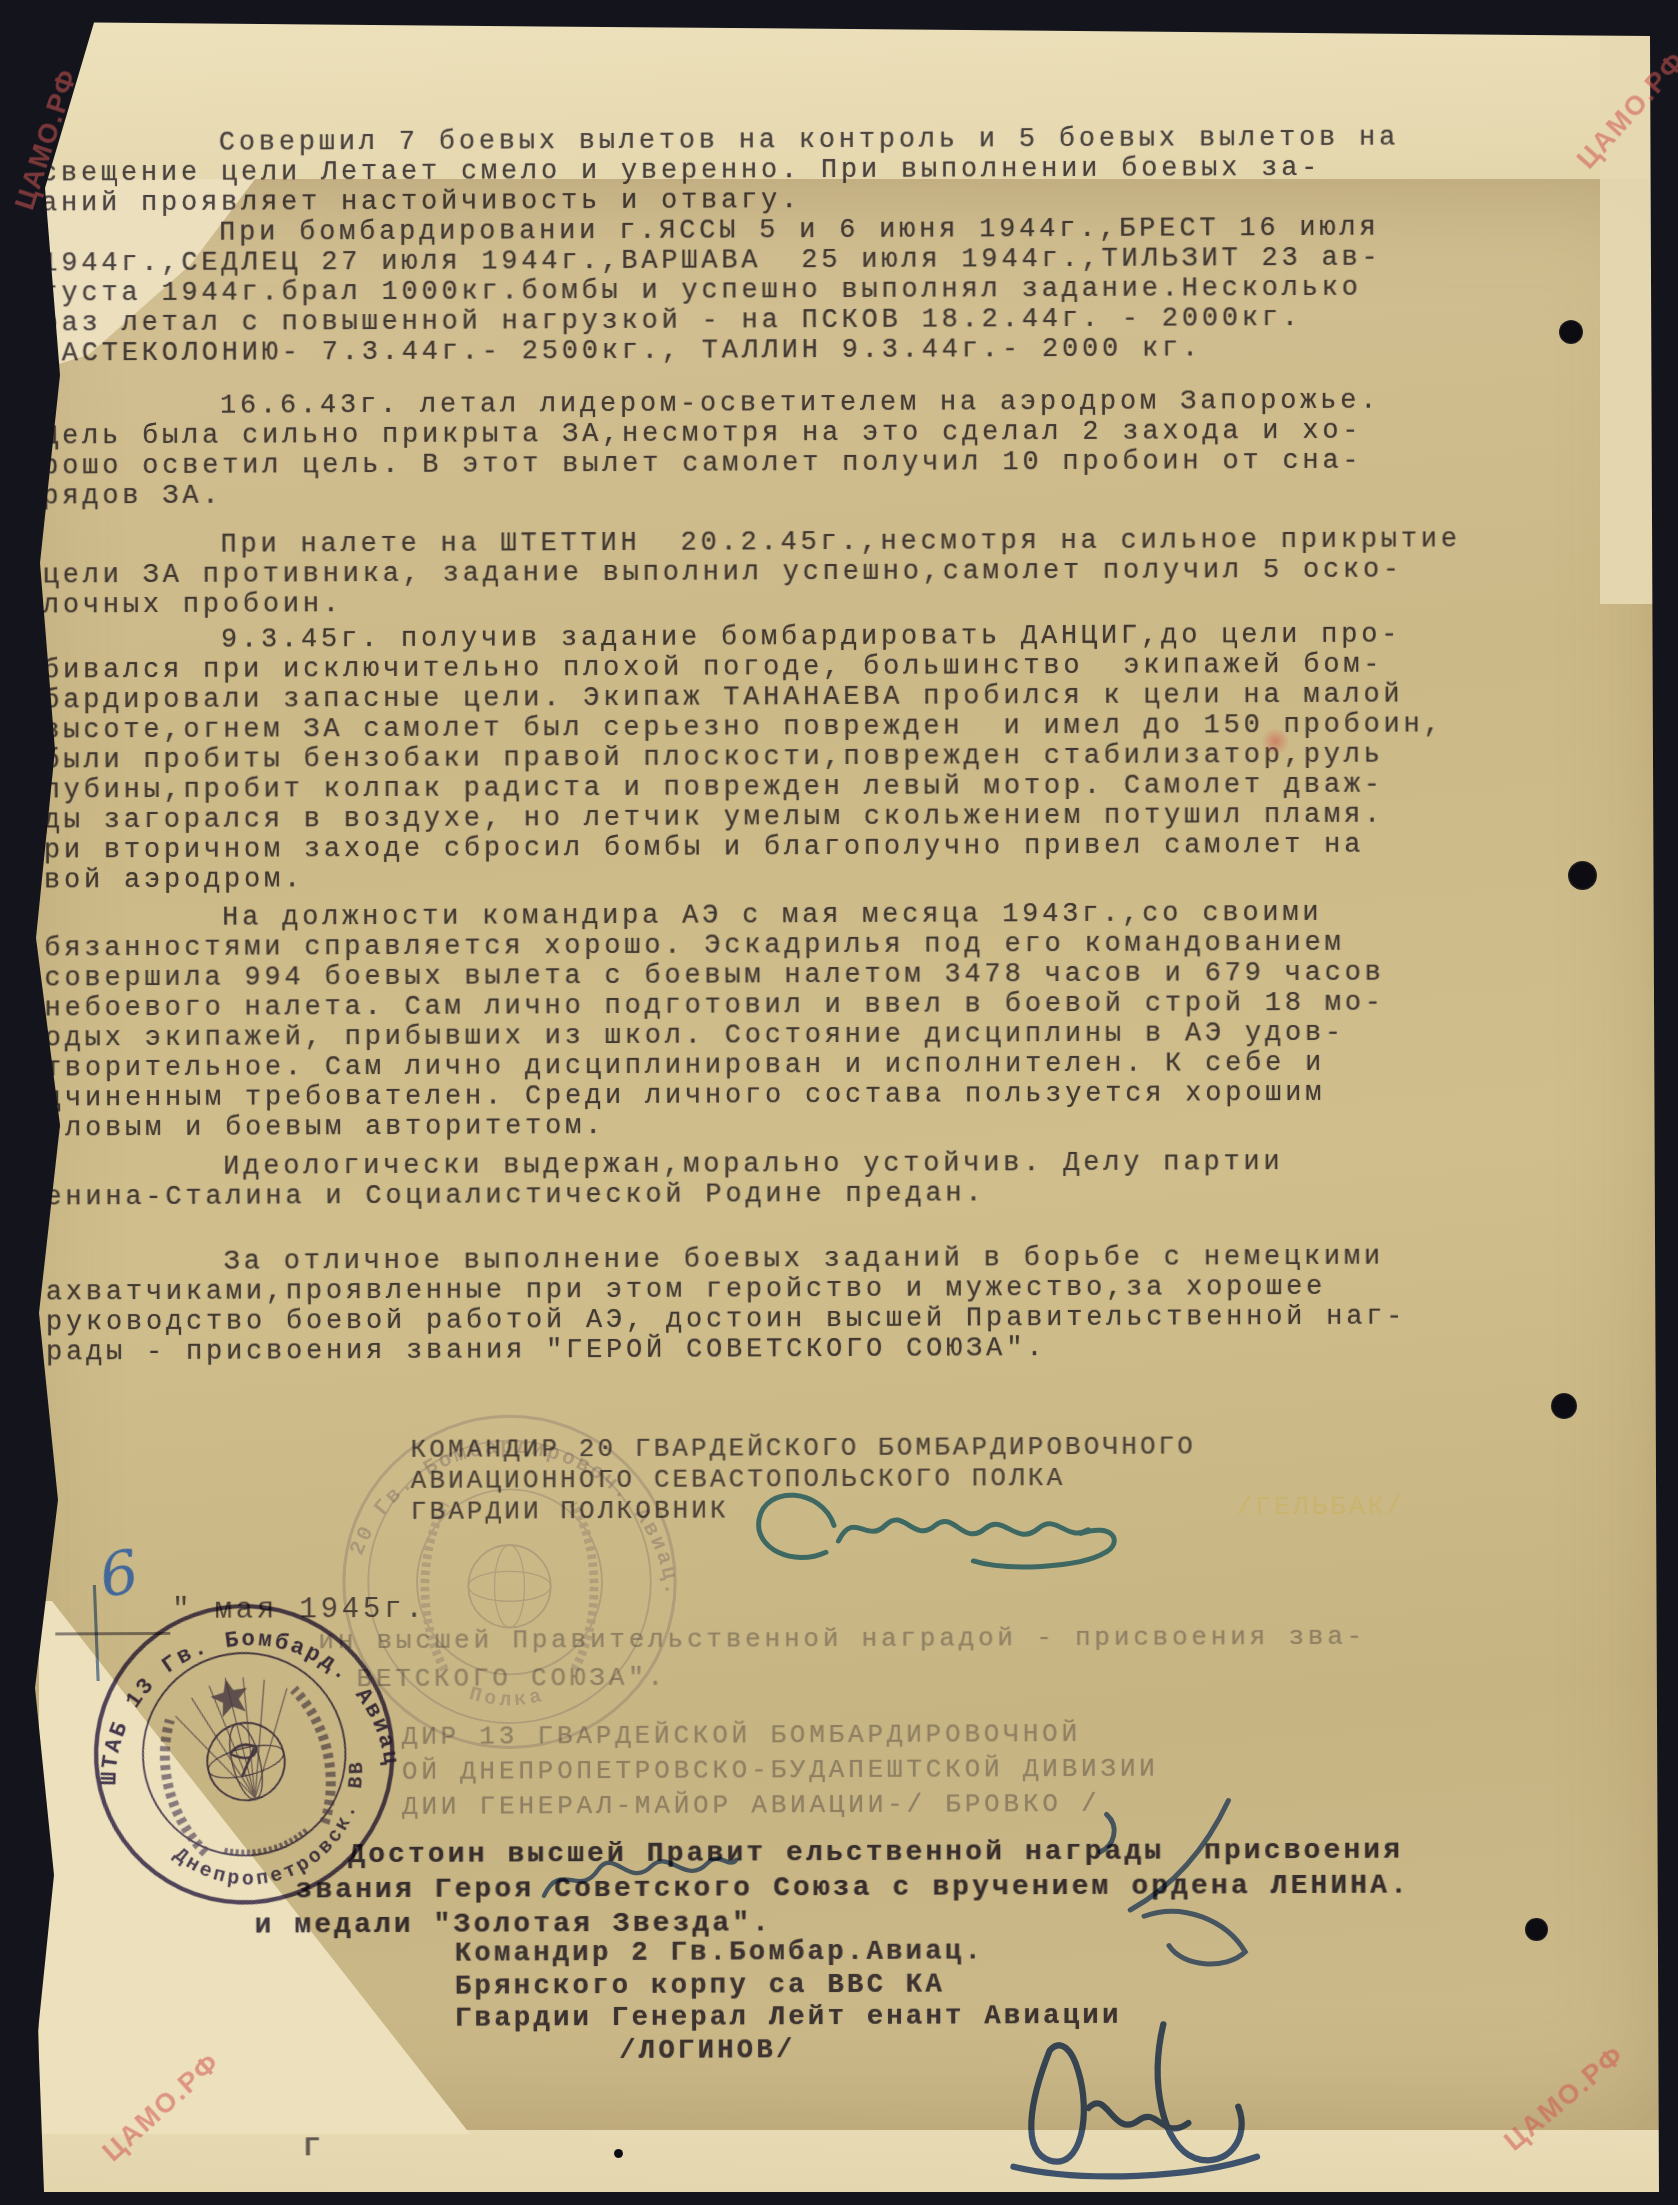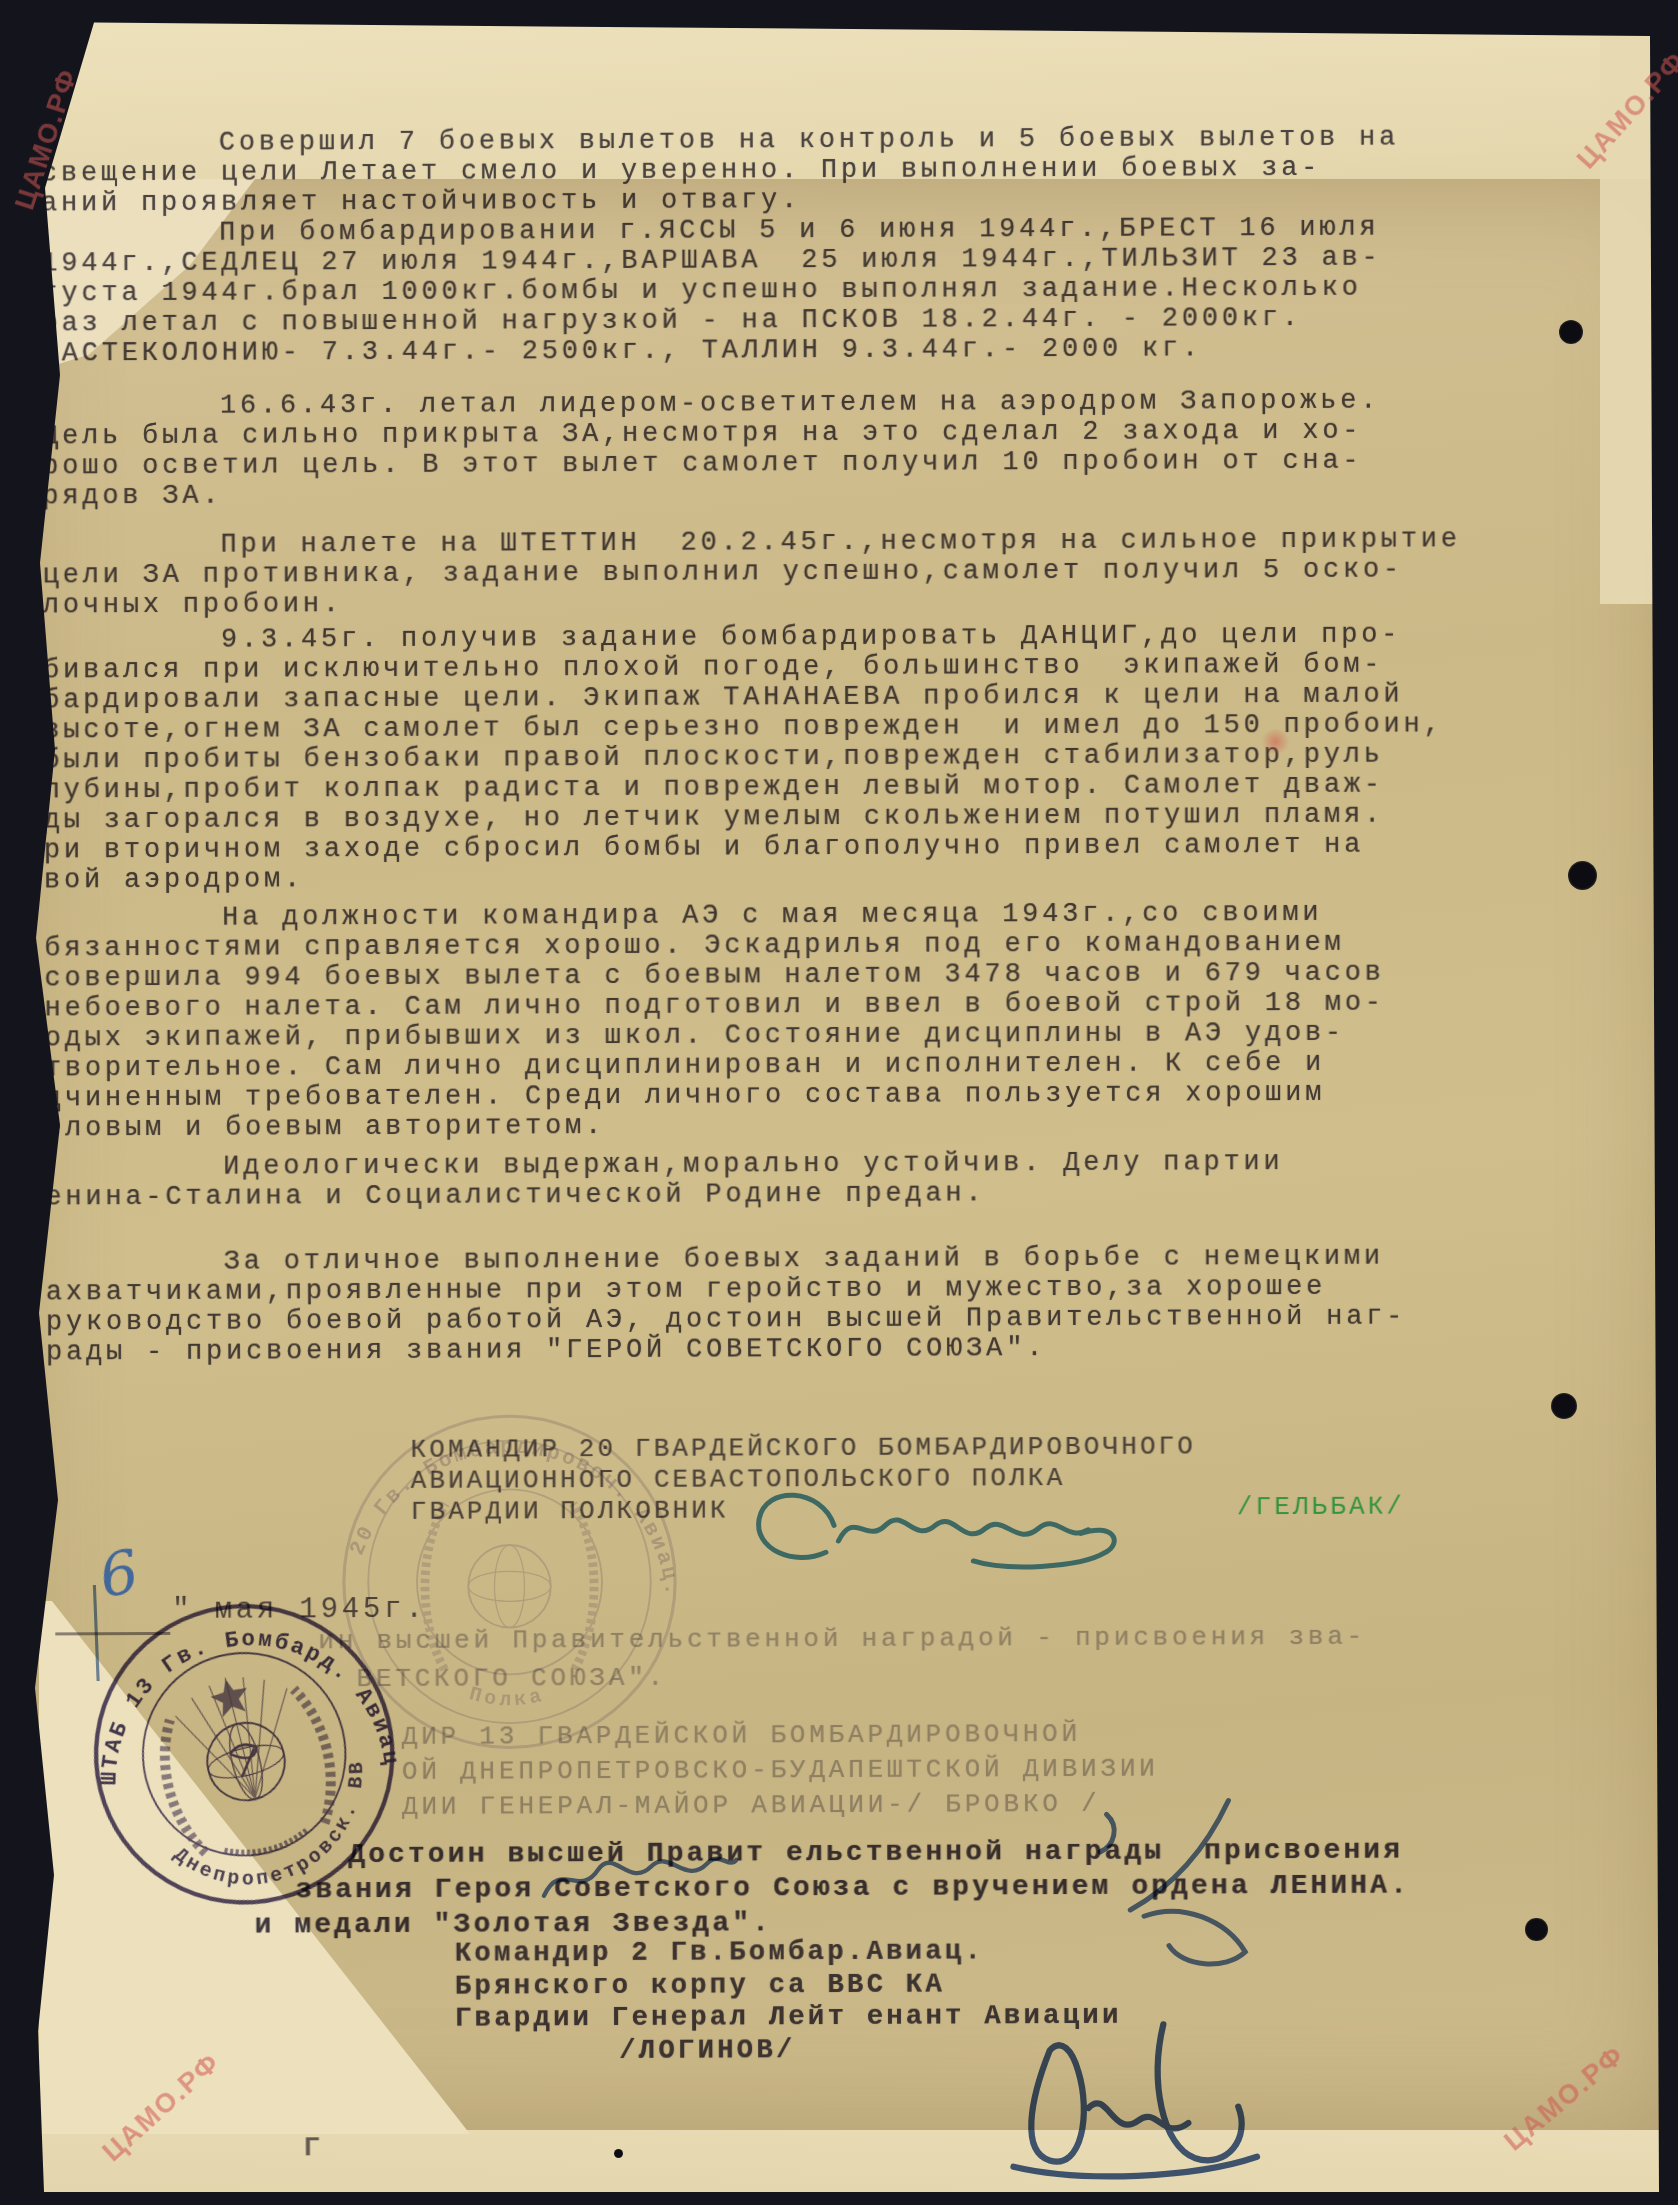--- a/index.html
+++ b/index.html
@@ -24,21 +24,21 @@
   
   .typed-layer{position:absolute;left:0;top:0;width:100%;height:100%;transform:rotate(-.25deg);
     mix-blend-mode:multiply;z-index:3;}
   .para{position:absolute;left:45px;width:1425px;font-size:27px;line-height:30px;letter-spacing:3.8px;
     color:#3e3947;opacity:.9;text-shadow:0 0 0.9px rgba(58,53,68,.6);}
   .para .line{white-space:pre;}
   .indent .line:first-child{text-indent:178px;}
   .cmd-block{position:absolute;left:409px;top:1433px;font-size:26px;line-height:31px;letter-spacing:3.1px;
     color:#3e3947;opacity:.82;text-shadow:0 0 0.9px rgba(58,53,68,.55);}
   .cmd-block .line{white-space:pre;}
-  .surname{position:absolute;left:1235px;top:1494px;font-size:26px;letter-spacing:3.1px;color:#22c55e;opacity:.85;white-space:pre;}
+  .surname{position:absolute;left:1235px;top:1494px;font-size:26px;letter-spacing:3.1px;color:#fef9c3;opacity:.85;white-space:pre;}
   .date-typed{position:absolute;left:170px;top:1591px;font-size:29px;letter-spacing:3.8px;color:#433d4d;opacity:.85;white-space:pre;}
   .date-underline{position:absolute;left:53px;top:1629px;width:115px;height:3.1px;background:#4a4456;opacity:.6;}
   .hand-day{position:absolute;left:100px;top:1539px;font-family:"DejaVu Serif",serif;font-style:italic;
     font-size:60px;color:#2b5a9e;transform:rotate(-10deg);opacity:.85;z-index:5;}
   .faint{opacity:.4;filter:blur(0.3px);color:#49445a;}
   .faint-top{position:absolute;left:316px;top:1620px;font-size:26px;line-height:38px;letter-spacing:3.8px;}
   .faint-top .line:nth-child(2){margin-left:38px;}
   .faint-cmd{position:absolute;left:399px;top:1718px;font-size:26px;line-height:35px;letter-spacing:3.8px;}
   .corps-text{position:absolute;left:345px;top:1835px;font-size:28px;line-height:35px;letter-spacing:3.1px;
     font-weight:700;color:#363046;opacity:.92;text-shadow:0 0 1px rgba(50,45,62,.6);}

